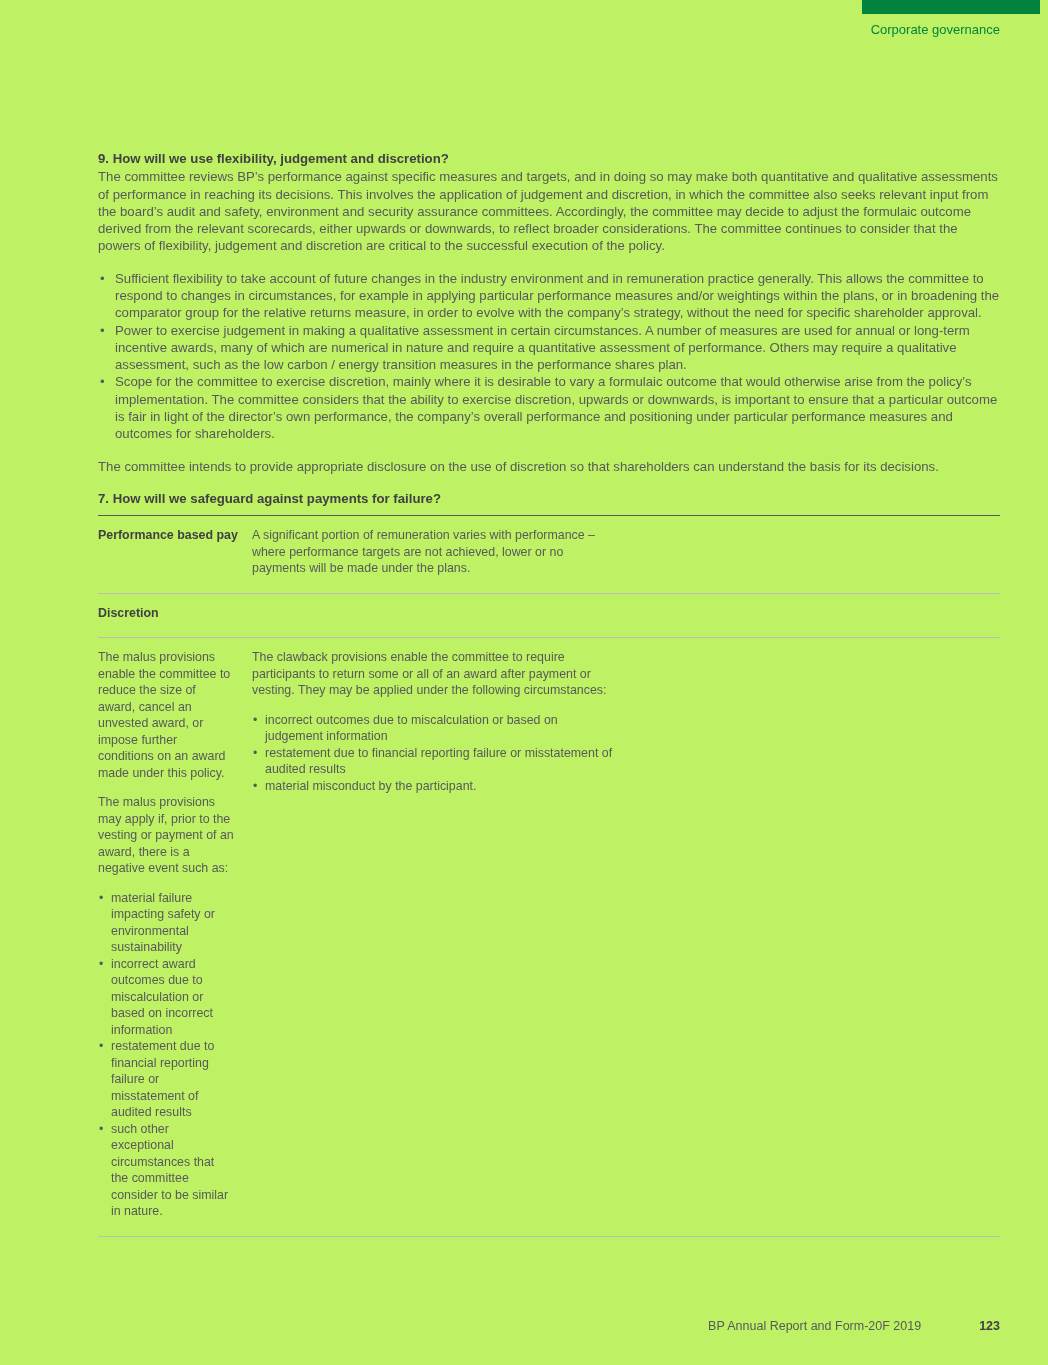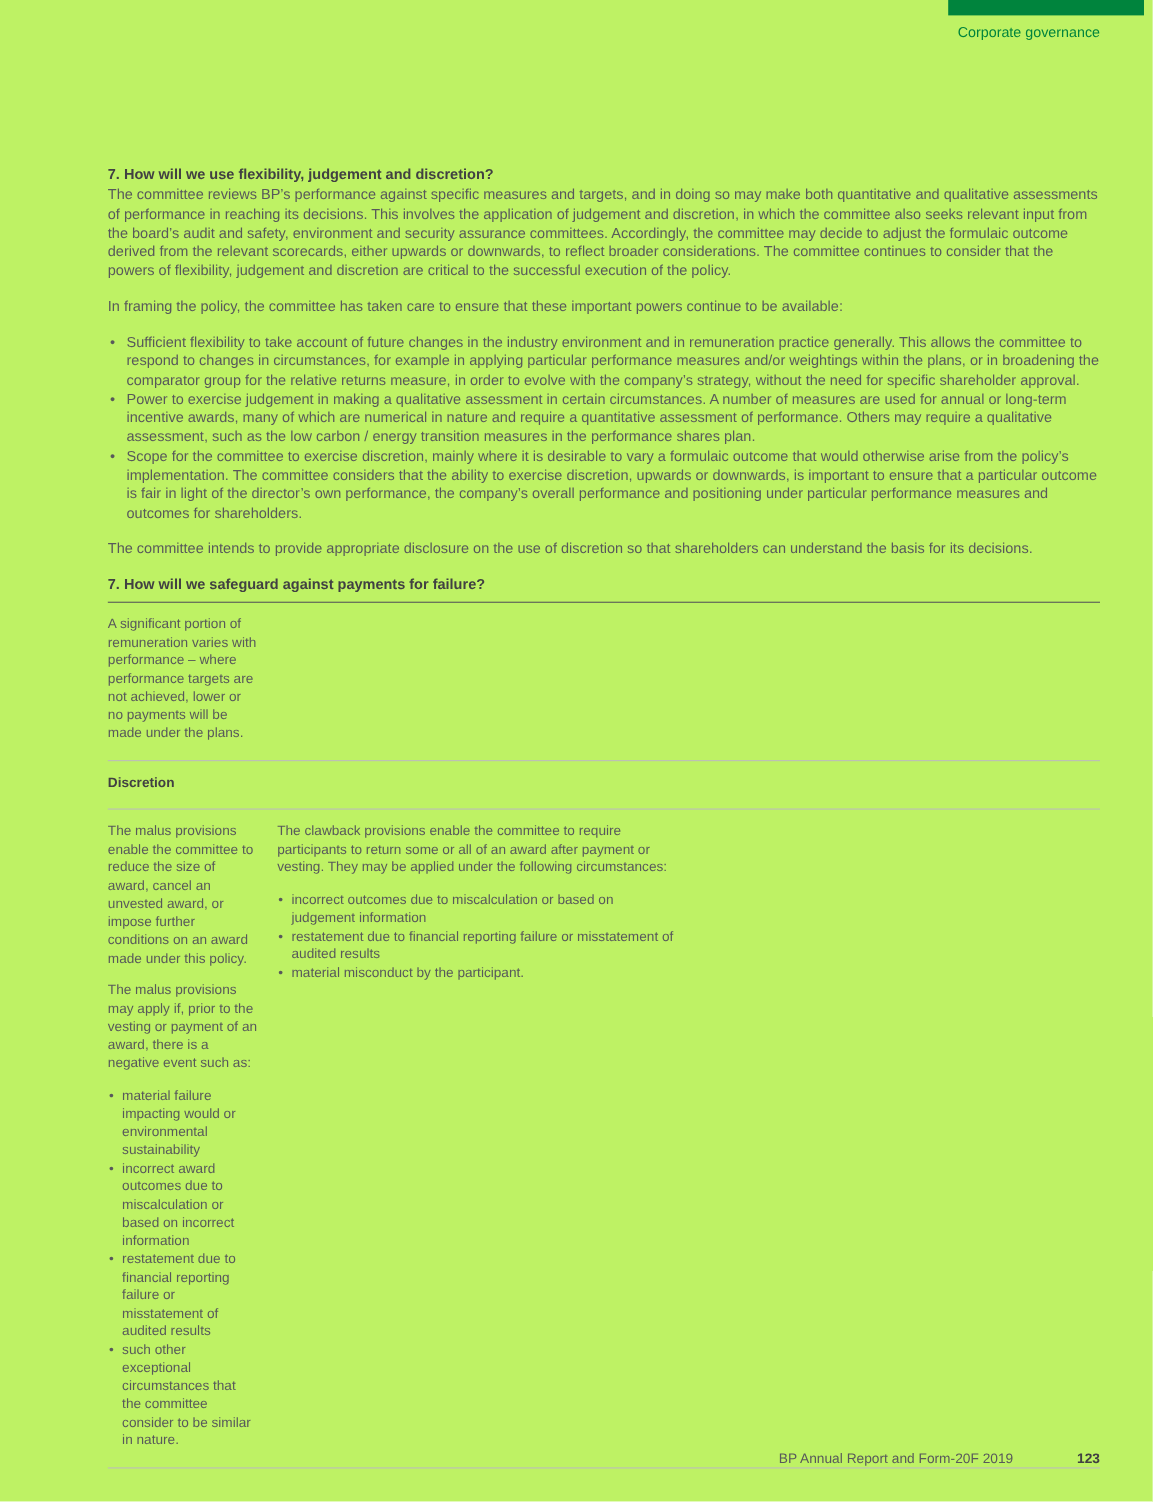--- a/index.html
+++ b/index.html
@@ -39,39 +39,39 @@
 </head>
 <body>
 
 <div class="page">
 
   <div class="top-bar"></div>
   <div class="section-tag">Corporate governance</div>
 
   <div class="content">
 
-    <div class="h-bold heading-line">7. How will we use flexibility, judgement and discretion?</div>
+    <div class="h-bold heading-line">9. How will we use flexibility, judgement and discretion?</div>
     <p>The committee reviews BP’s performance against specific measures and targets, and in doing so may make both quantitative and qualitative assessments of performance in reaching its decisions. This involves the application of judgement and discretion, in which the committee also seeks relevant input from the board’s audit and safety, environment and security assurance committees. Accordingly, the committee may decide to adjust the formulaic outcome derived from the relevant scorecards, either upwards or downwards, to reflect broader considerations. The committee continues to consider that the powers of flexibility, judgement and discretion are critical to the successful execution of the policy.</p>
-    <p>In framing the policy, the committee has taken care to ensure that these important powers continue to be available:</p>
 
     <ul class="bullets">
       <li>Sufficient flexibility to take account of future changes in the industry environment and in remuneration practice generally. This allows the committee to respond to changes in circumstances, for example in applying particular performance measures and/or weightings within the plans, or in broadening the comparator group for the relative returns measure, in order to evolve with the company’s strategy, without the need for specific shareholder approval.</li>
       <li>Power to exercise judgement in making a qualitative assessment in certain circumstances. A number of measures are used for annual or long-term incentive awards, many of which are numerical in nature and require a quantitative assessment of performance. Others may require a qualitative assessment, such as the low carbon / energy transition measures in the performance shares plan.</li>
       <li>Scope for the committee to exercise discretion, mainly where it is desirable to vary a formulaic outcome that would otherwise arise from the policy’s implementation. The committee considers that the ability to exercise discretion, upwards or downwards, is important to ensure that a particular outcome is fair in light of the director’s own performance, the company’s overall performance and positioning under particular performance measures and outcomes for shareholders.</li>
     </ul>
 
     <p>The committee intends to provide appropriate disclosure on the use of discretion so that shareholders can understand the basis for its decisions.</p>
 
     <div class="h-bold" style="margin-bottom:8px;">7. How will we safeguard against payments for failure?</div>
 
     <div class="table">
 
       <div class="rule-dark"></div>
 
       <div class="trow">
+        <div class="cell-label">Performance based pay</div>
         <div class="cell-body">
           <p>A significant portion of remuneration varies with performance – where performance targets are not achieved, lower or no payments will be made under the plans.</p>
         </div>
         <div></div>
       </div>
 
       <div class="rule-light"></div>
 
       <div class="trow">
         <div class="cell-label">Discretion</div>
@@ -79,21 +79,21 @@
       </div>
 
       <div class="rule-light"></div>
 
       <div class="trow">
 
         <div class="cell-body">
           <p>The malus provisions enable the committee to reduce the size of award, cancel an unvested award, or impose further conditions on an award made under this policy.</p>
           <p>The malus provisions may apply if, prior to the vesting or payment of an award, there is a negative event such as:</p>
           <ul class="tbullets">
-            <li>material failure impacting would or environmental sustainability</li>
+            <li>material failure impacting safety or environmental sustainability</li>
             <li>incorrect award outcomes due to miscalculation or based on incorrect information</li>
             <li>restatement due to financial reporting failure or misstatement of audited results</li>
             <li>such other exceptional circumstances that the committee consider to be similar in nature.</li>
           </ul>
         </div>
 
         <div class="cell-body">
           <p>The clawback provisions enable the committee to require participants to return some or all of an award after payment or vesting. They may be applied under the following circumstances:</p>
           <ul class="tbullets">
             <li>incorrect outcomes due to miscalculation or based on judgement information</li>

